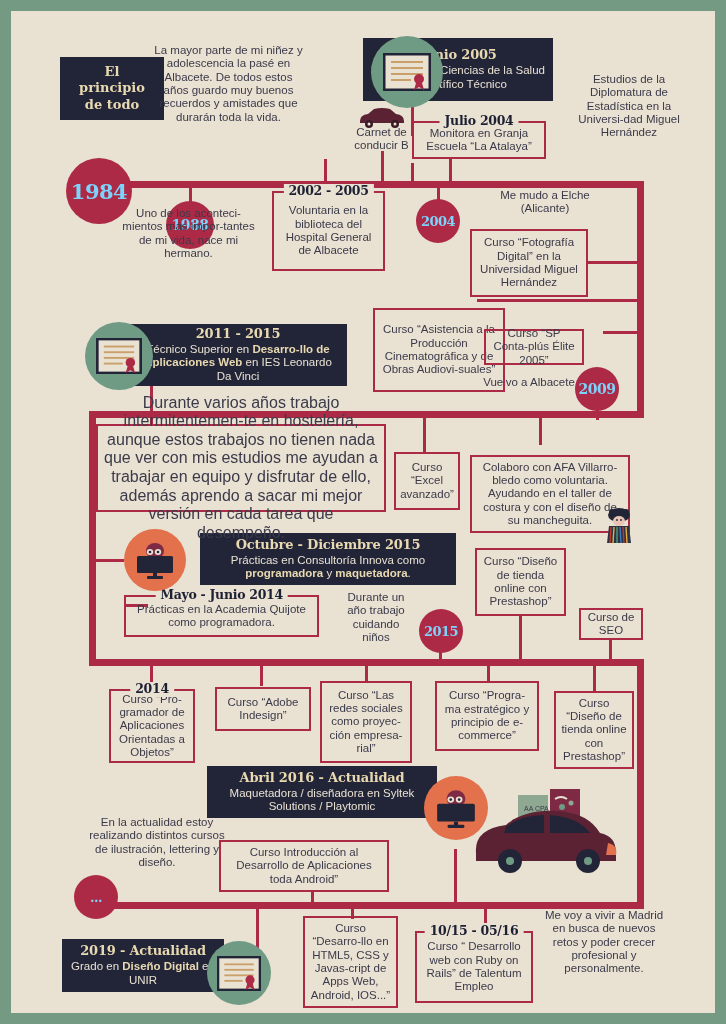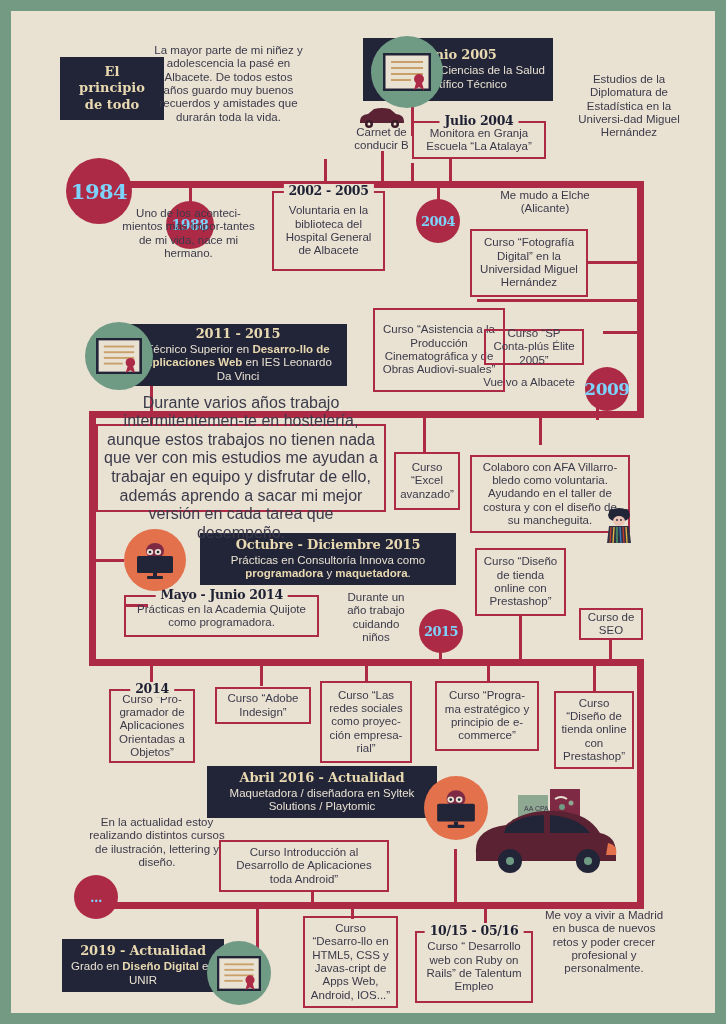--- a/index.html
+++ b/index.html
@@ -146,21 +146,21 @@
 
   <div class="abs bub" style="left:55px;top:147px;width:66px;height:66px;font-size:21px;">
     <span>1984</span>
   </div>
   <div class="abs bub" style="left:155px;top:190px;width:48px;height:48px;font-size:14px;">
     <span>1988</span>
   </div>
   <div class="abs bub" style="left:405px;top:188px;width:44px;height:44px;font-size:13px;">
     <span>2004</span>
   </div>
-  <div class="abs bub" style="left:564px;top:356px;width:44px;height:44px;font-size:17px;margin-left:10px;">
+  <div class="abs bub" style="left:564px;top:356px;width:44px;height:44px;font-size:14px;">
     <span>2009</span>
   </div>
   <div class="abs bub" style="left:408px;top:598px;width:44px;height:44px;font-size:13px;">
     <span>2015</span>
   </div>
   <div class="abs bub" style="left:63px;top:864px;width:44px;height:44px;font-size:13px;">
     <span>...</span>
   </div>
 
   <div class="abs txt" style="left:140px;top:33px;width:155px;">La mayor parte de mi niñez y adolescencia la pasé en Albacete. De todos estos años guardo muy buenos recuerdos y amistades que durarán toda la vida.</div>
@@ -243,21 +243,21 @@
 
   <div class="abs frame" style="left:568px;top:597px;width:64px;height:32px;">Curso de SEO</div>
 
   <div class="abs" style="left:98px;top:678px;width:86px;height:74px;">
     <div class="frame" style="width:100%;height:100%;position:relative;">
       <div class="frametitle">2014</div>
       <div>Curso “Pro-gramador de Aplicaciones Orientadas a Objetos”</div>
     </div>
   </div>
 
-  <div class="abs frame" style="left:204px;top:676px;width:96px;height:37px;">Curso “Adobe Indesign”</div>
+  <div class="abs frame" style="left:204px;top:676px;width:96px;height:44px;">Curso “Adobe Indesign”</div>
 
   <div class="abs frame" style="left:309px;top:670px;width:92px;height:82px;">Curso “Las redes sociales como proyec-ción empresa-rial”</div>
 
   <div class="abs frame" style="left:424px;top:670px;width:104px;height:70px;">Curso “Progra-ma estratégico y principio de e-commerce”</div>
 
   <div class="abs frame" style="left:543px;top:680px;width:80px;height:78px;">Curso “Diseño de tienda online con Prestashop”</div>
 
   <div class="abs frame" style="left:208px;top:829px;width:170px;height:52px;">Curso Introducción al Desarrollo de Aplicaciones toda Android”</div>
 
   <div class="abs frame" style="left:292px;top:905px;width:95px;height:92px;">Curso “Desarro-llo en HTML5, CSS y Javas-cript de Apps Web, Android, IOS...”</div>

